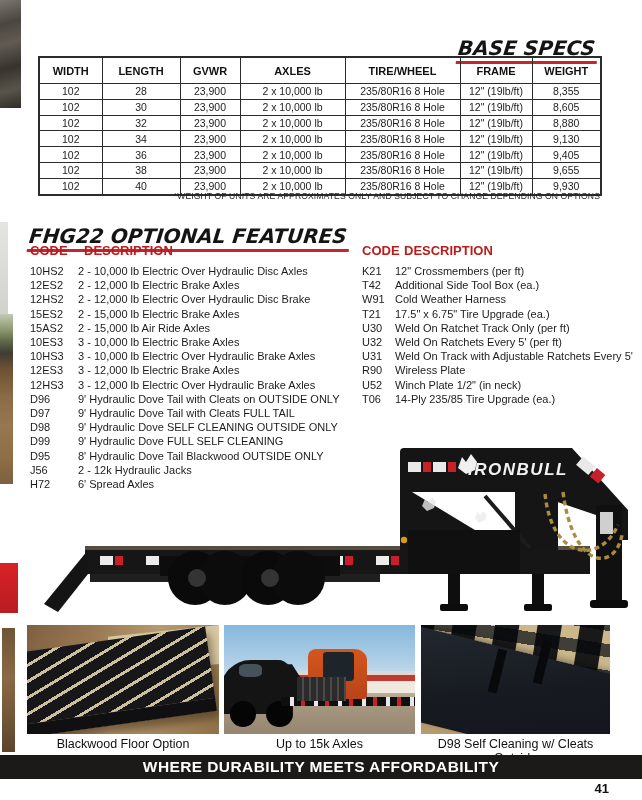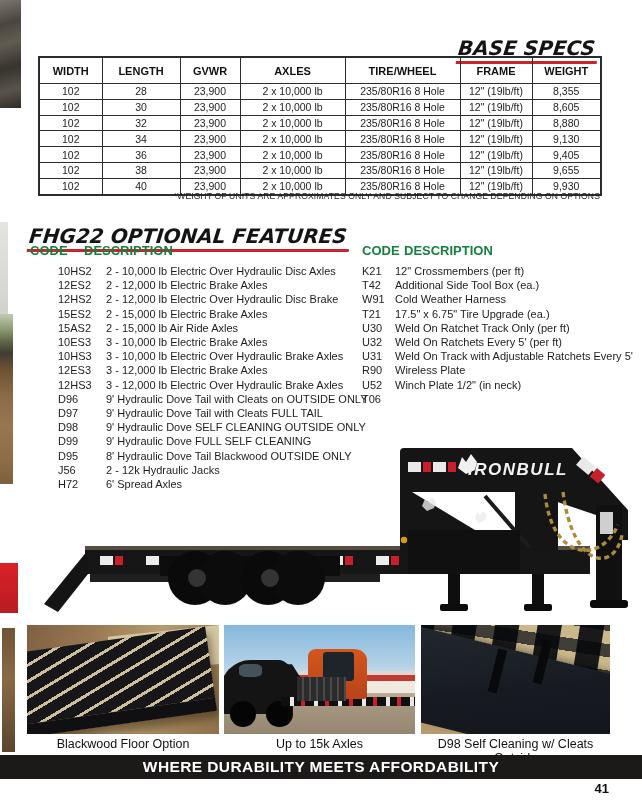--- a/index.html
+++ b/index.html
@@ -17,25 +17,25 @@
   .specs-table th{font-size:11px;font-weight:bold;height:17px;border:1px solid #2c2c2c;
                   padding:4px;text-align:center;color:#111;}
   .specs-table td{font-size:10.5px;height:14.8px;border:1px solid #2c2c2c;padding:0;
                   text-align:center;color:#1d1d1d;}
   .footnote{position:absolute;left:38px;top:191px;width:562px;text-align:right;
             font-size:8.6px;color:#242424;letter-spacing:0.1px;}
   
   .feat-col{position:absolute;top:243px;}
   #featLeft{left:30px;width:330px;}
   #featRight{left:362px;width:276px;}
-  .feat-head{display:flex;font-size:13px;font-weight:bold;color:#15803d;margin-bottom:6px;}
+  .feat-head{display:flex;font-size:13px;font-weight:bold;color:#b91c1c;margin-bottom:6px;}
   #featLeft  .feat-head span:first-child{width:54px;}
   #featRight .feat-head span:first-child{width:42px;}
   .feat-row{display:flex;font-size:11px;line-height:14.2px;color:#1c1c1c;}
-  #featLeft  .feat-row .code{flex:0 0 48px;margin-left:28px;}
+  #featLeft  .feat-row .code{flex:0 0 48px;}
   #featRight .feat-row .code{flex:0 0 33px;}
   .feat-row .desc{flex:1;white-space:nowrap;}
   
   .frag{position:absolute;}
   .fragTop{left:0;top:0;width:21px;height:108px;
     background:linear-gradient(165deg,#7a756e 0%,#4a463f 22%,#615b52 40%,#37332d 62%,#59544b 82%,#2f2c27 100%);}
   .fragSky{left:0;top:222px;width:8px;height:92px;background:linear-gradient(#e4e4e1,#d2d2cd);}
   .fragField{left:0;top:314px;width:13px;height:170px;
     background:linear-gradient(#c2cbb2 0%,#87946b 10%,#5f6848 16%,#3f3c33 23%,#6b5132 32%,#8a6b47 48%,#97774f 66%,#8d6d46 86%,#7d6040 100%);}
   .fragRed{left:0;top:563px;width:18px;height:50px;background:linear-gradient(#da2127,#b81d23);}
@@ -305,20 +305,21 @@
       <div class="feat-row">
         <span class="code">R90</span>
         <span class="desc">Wireless Plate</span>
       </div>
       <div class="feat-row">
         <span class="code">U52</span>
         <span class="desc">Winch Plate 1/2" (in neck)</span>
       </div>
       <div class="feat-row">
         <span class="code">T06</span>
+        <span class="desc">14-Ply 235/85 Tire Upgrade (ea.)</span>
       </div>
     </div>
 </div>
 
 <svg id="trailerArt" viewBox="0 0 600 192">
 
   <g>
     <rect x="55" y="118" width="505" height="4" fill="#564c40"></rect>
     <rect x="55" y="122" width="505" height="24" fill="#161616"></rect>
     <polygon points="58,122 58,146 28,184 14,176" fill="#141414"></polygon>

